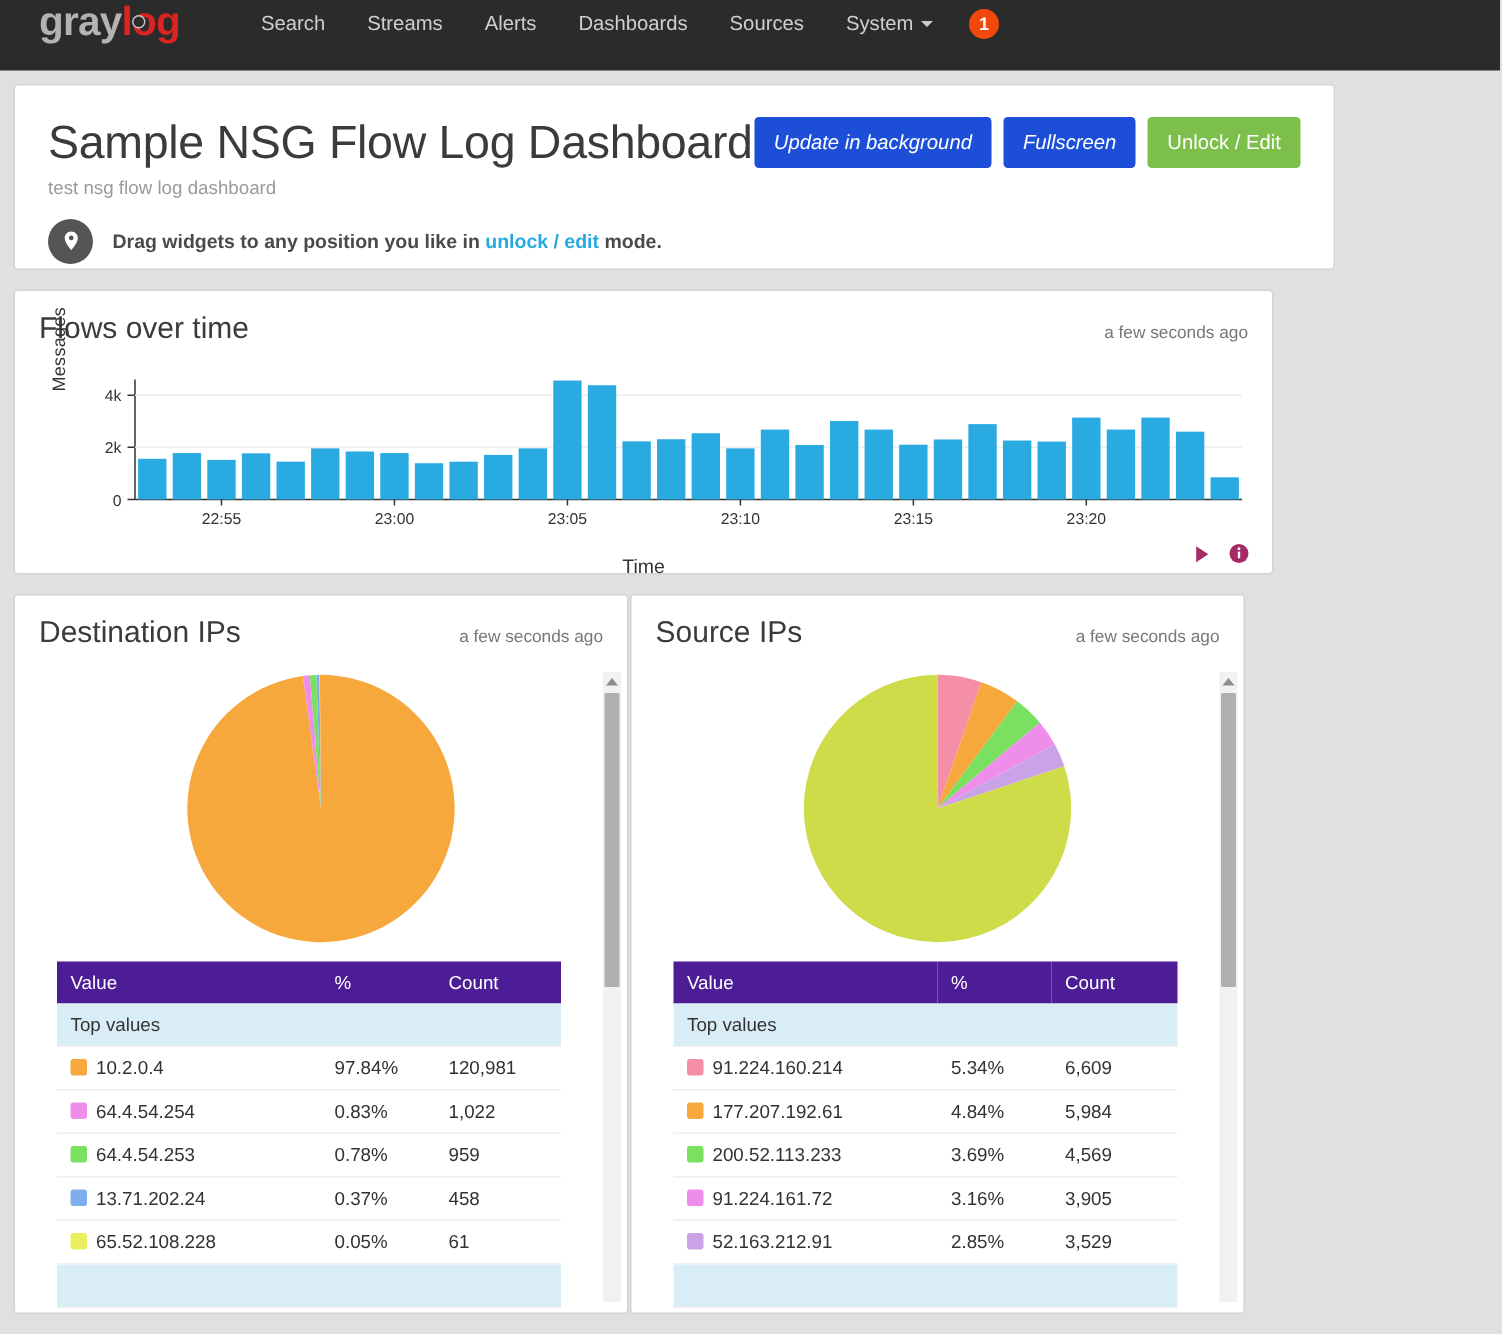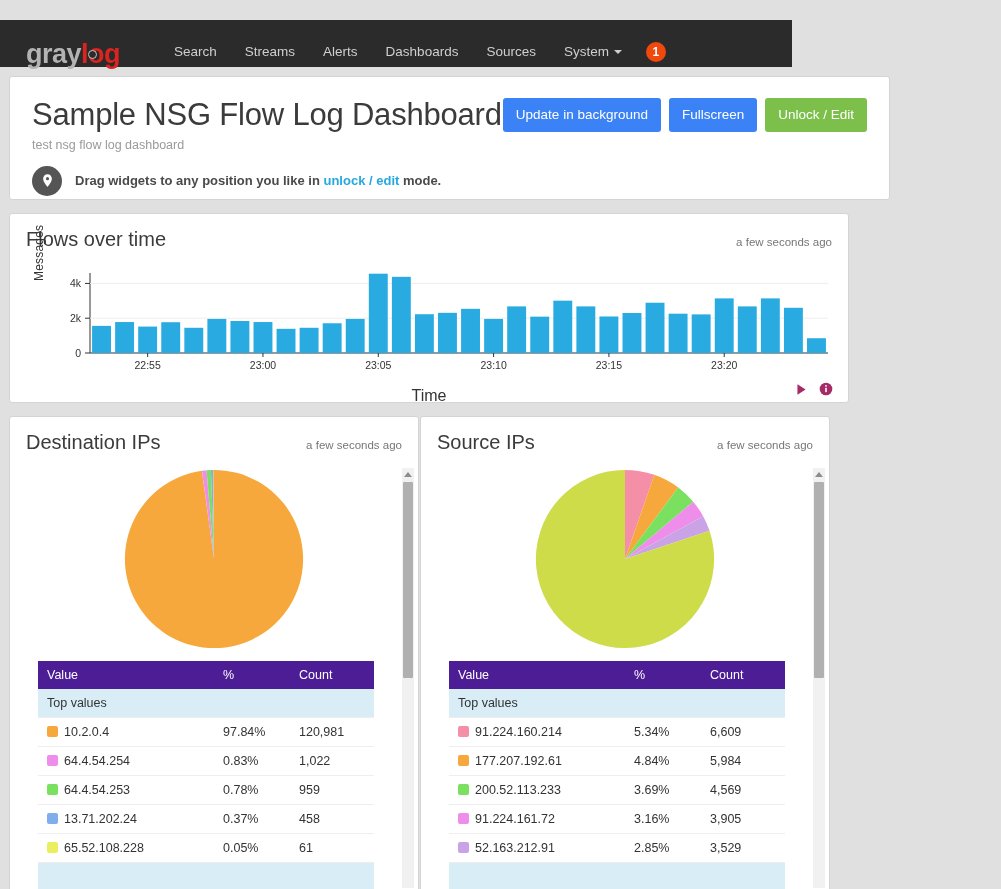--- a/index.html
+++ b/index.html
@@ -11,24 +11,23 @@
     background: #e0e0e0;
     font-family: "Liberation Sans", sans-serif;
     color: #333;
   }
 
   
   .navbar {
     height: 47px;
     background: #2b2b2b;
     display: flex;
-    align-items: flex-end;
+    align-items: flex-start;
     padding: 0 14px 0 26px;
-    width: 792px;
-    margin-top: 20px;
+    width: 1000px;
   }
   .logo {
     font-size: 27px;
     font-weight: bold;
     letter-spacing: -0.5px;
     margin-right: 40px;
     display: flex;
     align-items: center;
     line-height: 1;
     position: relative;
@@ -125,21 +124,21 @@
     font-size: 13.5px;
     padding: 8px 13px;
     border: none;
     border-radius: 3px;
     color: #fff;
     cursor: pointer;
     font-family: "Liberation Sans", sans-serif;
     line-height: 1.3;
     white-space: nowrap;
   }
-  .btn-blue { background: #3b82f6; }
+  .btn-blue { background: #1d4ed8; font-style: italic; }
   .btn-green { background: #7cc04b; }
 
   .hint-row {
     display: flex;
     align-items: center;
     margin-top: 14px;
   }
   .hint-icon {
     width: 30px; height: 30px;
     border-radius: 50%;
@@ -195,21 +194,21 @@
     transform-origin: left top;
     white-space: nowrap;
     letter-spacing: 0.2px;
   }
   .chart-svg { position: absolute; left: 0; top: 0; }
   .x-axis-label {
     position: absolute;
     left: 0; right: 0;
     bottom: -28px;
     text-align: center;
-    font-size: 16px;
+    font-size: 13px;
     color: #333;
   }
   .widget-actions {
     position: absolute;
     right: 15px;
     bottom: 6px;
     display: flex;
     align-items: center;
     gap: 11px;
   }

